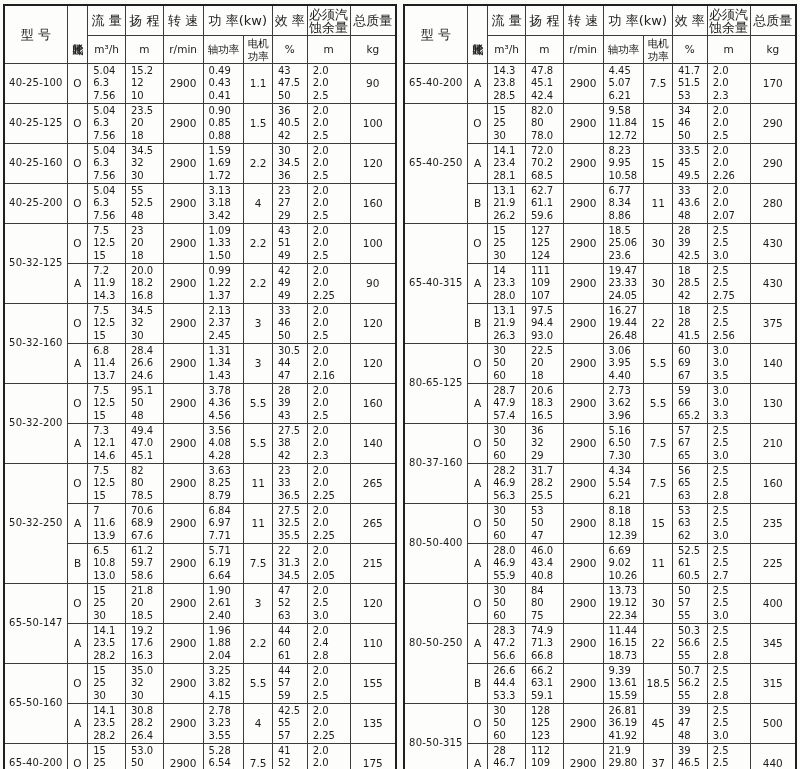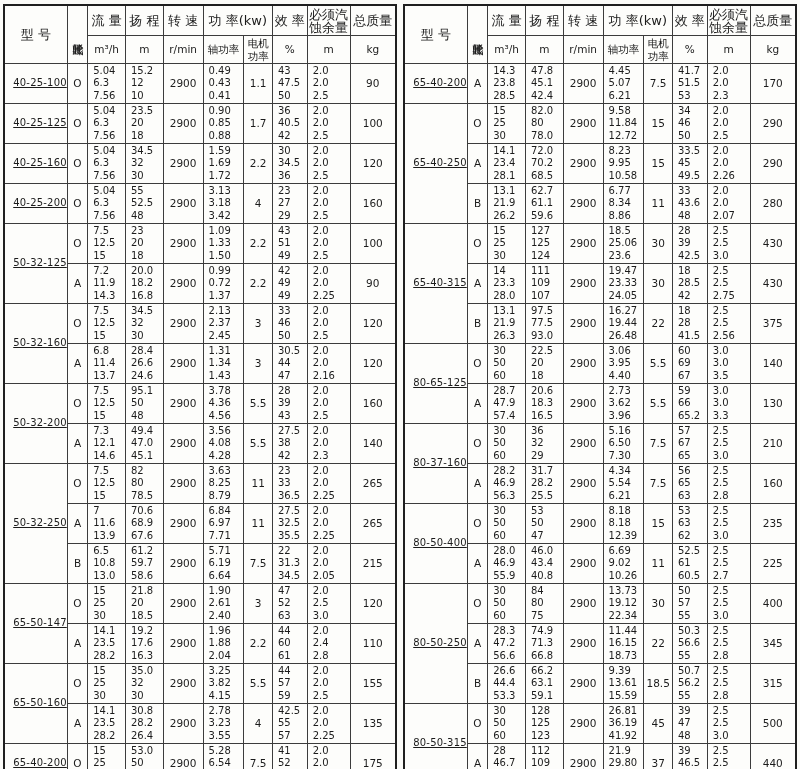--- a/index.html
+++ b/index.html
@@ -46,24 +46,23 @@
     padding:0;
   }
   th.wrap{word-break:break-all;}
   tbody td{
     font-size:10px;
     line-height:12.4px;
     height:39px;
     vertical-align:middle;
   }
   td.model-cell{
-    text-align:right;
+    text-align:center;
     font-size:10px;
     letter-spacing:0.2px;
-    text-decoration:underline;
   }
   td.num{
     text-align:left;
     padding-left:5px;
     white-space:pre-line;
   }
   td.ctr{
     text-align:center;
     font-size:10.5px;
   }
@@ -138,21 +137,21 @@
           <td class="num">5.04
 6.3
 7.56</td>
           <td class="num">23.5
 20
 18</td>
           <td class="ctr">2900</td>
           <td class="num">0.90
 0.85
 0.88</td>
-          <td class="ctr">1.7</td>
+          <td class="ctr">1.5</td>
           <td class="num">36
 40.5
 42</td>
           <td class="num">2.0
 2.0
 2.5</td>
           <td class="ctr">100</td>
         </tr>
         <tr>
           <td rowspan="1" class="model-cell">40-25-160</td>
@@ -223,21 +222,21 @@
         <tr>
           <td class="ctr">A</td>
           <td class="num">7.2
 11.9
 14.3</td>
           <td class="num">20.0
 18.2
 16.8</td>
           <td class="ctr">2900</td>
           <td class="num">0.99
-0.72
+1.22
 1.37</td>
           <td class="ctr">2.2</td>
           <td class="num">42
 49
 49</td>
           <td class="num">2.0
 2.0
 2.25</td>
           <td class="ctr">90</td>
         </tr>
@@ -667,21 +666,21 @@
 2.5
 2.75</td>
           <td class="ctr">430</td>
         </tr>
         <tr>
           <td class="ctr">B</td>
           <td class="num">13.1
 21.9
 26.3</td>
           <td class="num">97.5
-77.5
+94.4
 93.0</td>
           <td class="ctr">2900</td>
           <td class="num">16.27
 19.44
 26.48</td>
           <td class="ctr">22</td>
           <td class="num">18
 28
 41.5</td>
           <td class="num">2.5

